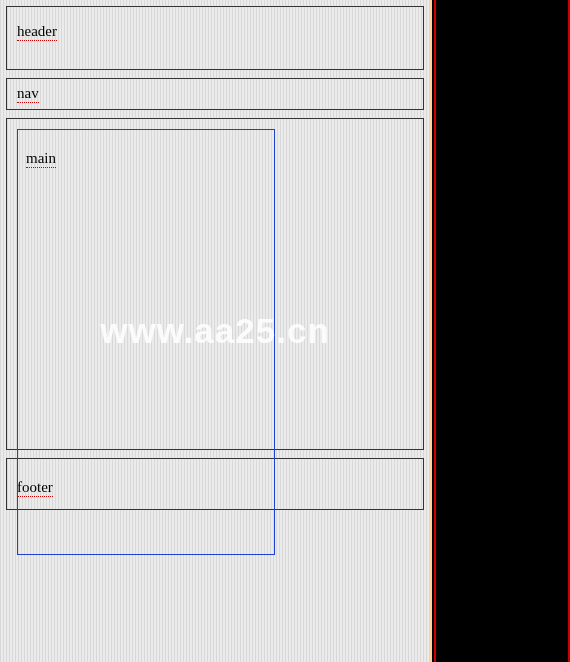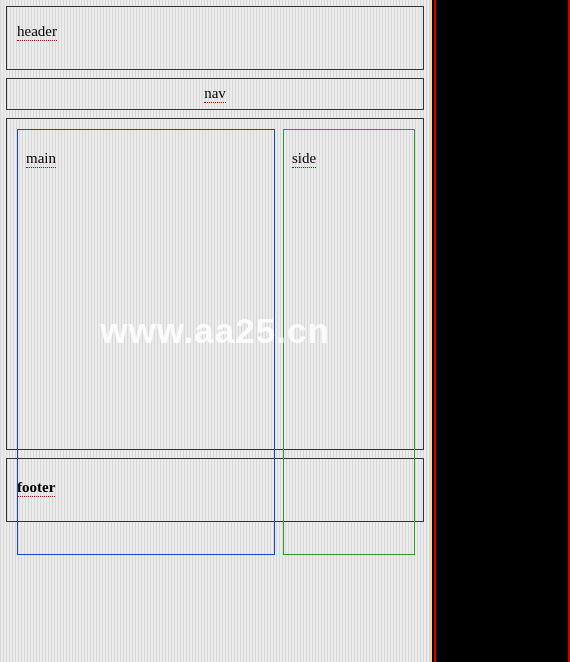--- a/index.html
+++ b/index.html
@@ -40,21 +40,20 @@
     border: 1px solid #333;
     height: 64px;
     margin-bottom: 8px;
     padding: 16px 10px;
   }
   .nav {
     border: 1px solid #333;
     height: 32px;
     margin-bottom: 8px;
     padding: 6px 10px;
-    text-align: center;
   }
   .content {
     border: 1px solid #333;
     height: 332px;
     margin-bottom: 8px;
     position: relative;
     padding: 10px;
   }
   .main {
     position: absolute;
@@ -69,23 +68,22 @@
     position: absolute;
     left: 276px;
     top: 10px;
     width: 132px;
     height: 426px;
     border: 1px solid #2a9a2a;
     padding: 20px 8px;
   }
   .footer {
     border: 1px solid #333;
-    height: 64px;
+    height: 52px;
     padding: 20px 10px;
-    font-weight: bold;
   }
 
   .lbl {
     display: inline-block;
     font-family: "Times New Roman", serif;
     font-size: 15px;
     color: #000;
     border-bottom: 1px dotted #c00;
   }
 
@@ -113,23 +111,20 @@
   </div>
 
   <div class="box nav">
     <span class="lbl">nav</span>
   </div>
 
   <div class="box content">
     <div class="main">
       <span class="lbl">main</span>
     </div>
-    <div class="side">
-      <span class="lbl">side</span>
-    </div>
   </div>
 
   <div class="box footer">
     <span class="lbl">footer</span>
   </div>
 
   <div class="watermark">www.aa25.cn</div>
 </div>
 
 <div class="right-strip"></div>

